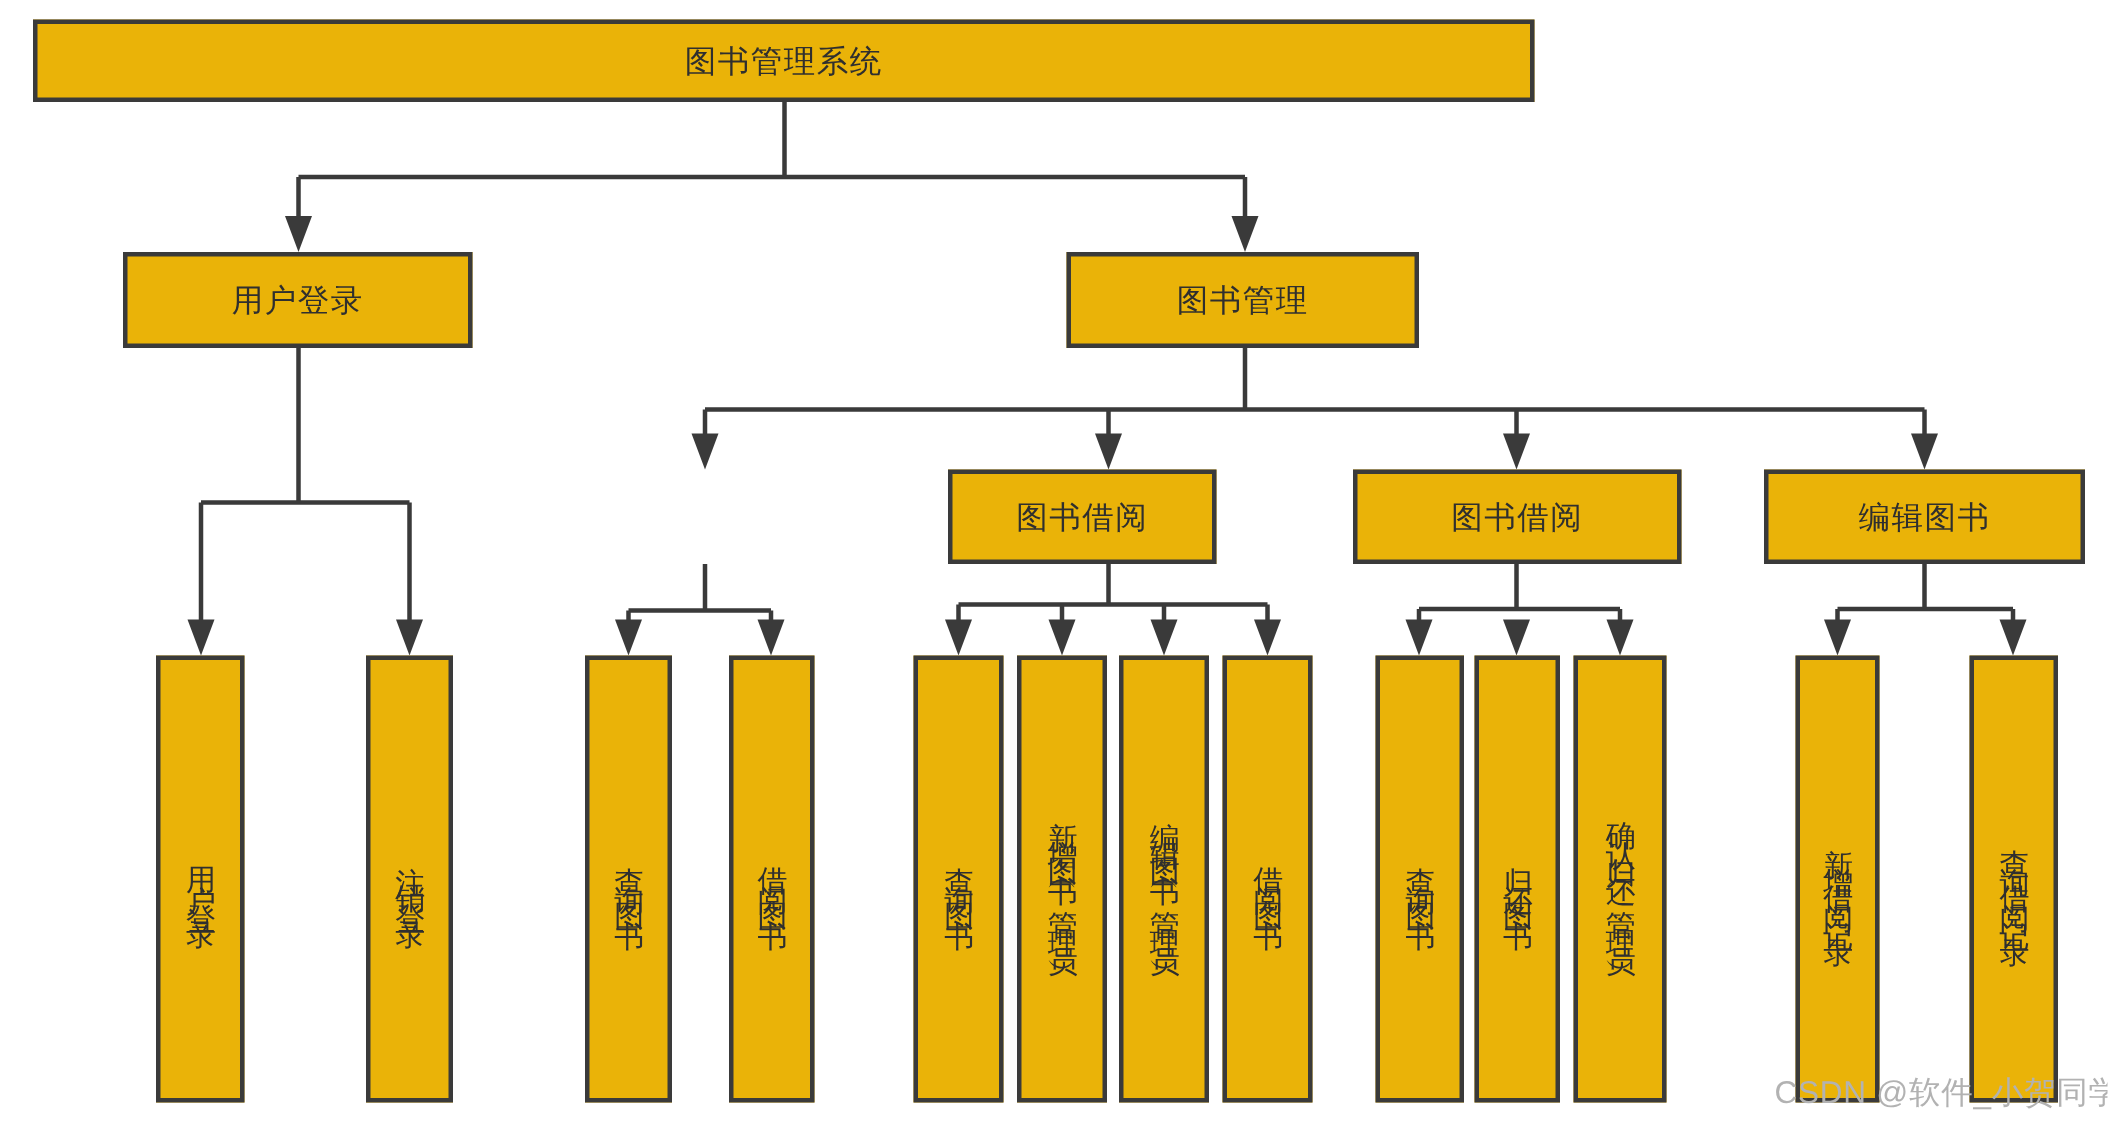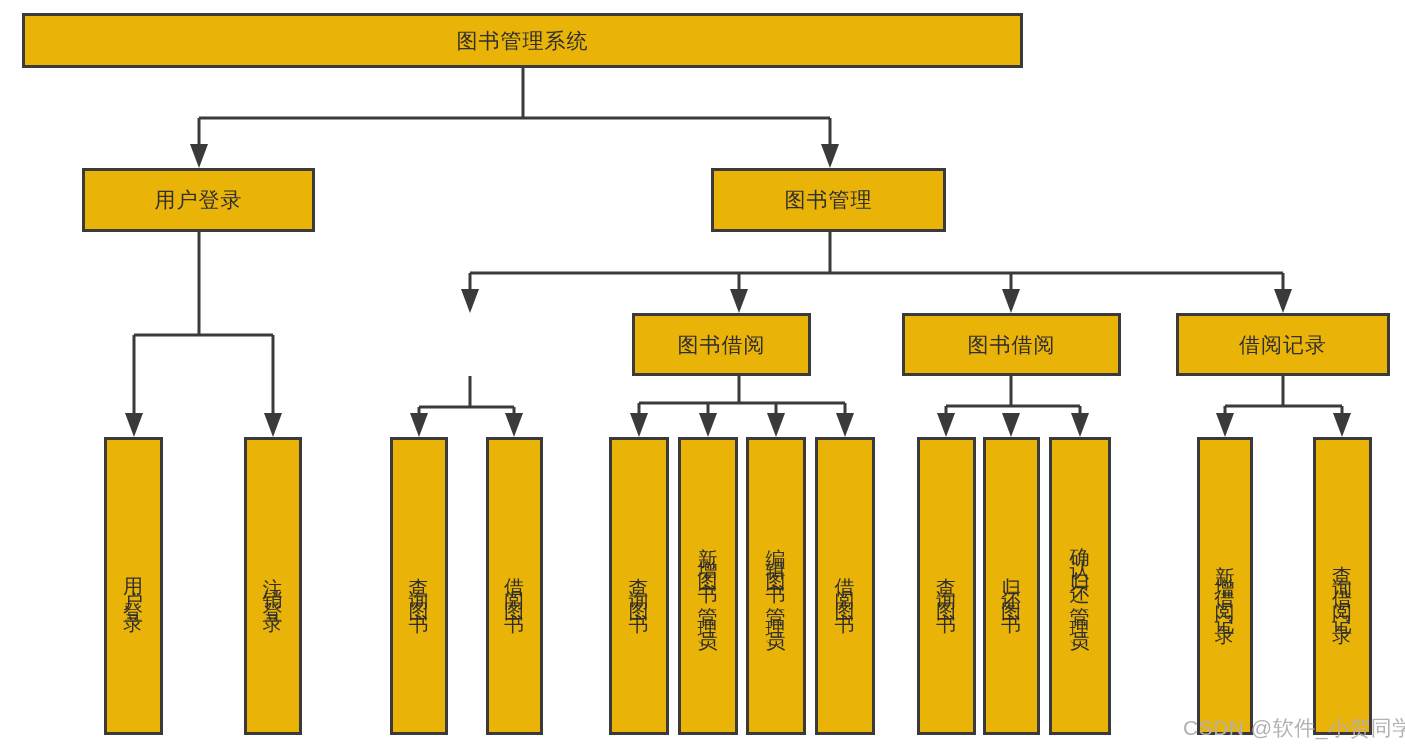--- a/index.html
+++ b/index.html
@@ -88,21 +88,21 @@
       </g>
   </svg>
 
   <div class="node h" style="left:22px;top:13px;width:1001px;height:55px">图书管理系统</div>
 
   <div class="node h" style="left:82px;top:168px;width:233px;height:64px">用户登录</div>
   <div class="node h" style="left:711px;top:168px;width:235px;height:64px">图书管理</div>
 
   <div class="node h" style="left:632px;top:313px;width:179px;height:63px">图书借阅</div>
   <div class="node h" style="left:902px;top:313px;width:219px;height:63px">图书借阅</div>
-  <div class="node h" style="left:1176px;top:313px;width:214px;height:63px">借阅记录</div>
+  <div class="node h" style="left:1176px;top:313px;width:214px;height:63px">编辑图书</div>
 
   <div class="node v" style="left:104px;top:437px;width:59px;height:298px">用户登录</div>
   <div class="node v" style="left:244px;top:437px;width:58px;height:298px">注销登录</div>
 
   <div class="node v" style="left:390px;top:437px;width:58px;height:298px">查询图书</div>
   <div class="node v" style="left:486px;top:437px;width:57px;height:298px">借阅图书</div>
 
   <div class="node v" style="left:609px;top:437px;width:60px;height:298px">查询图书</div>
   <div class="node v" style="left:678px;top:437px;width:60px;height:298px">新增图书（管理员）</div>
   <div class="node v" style="left:746px;top:437px;width:60px;height:298px">编辑图书（管理员）</div>

